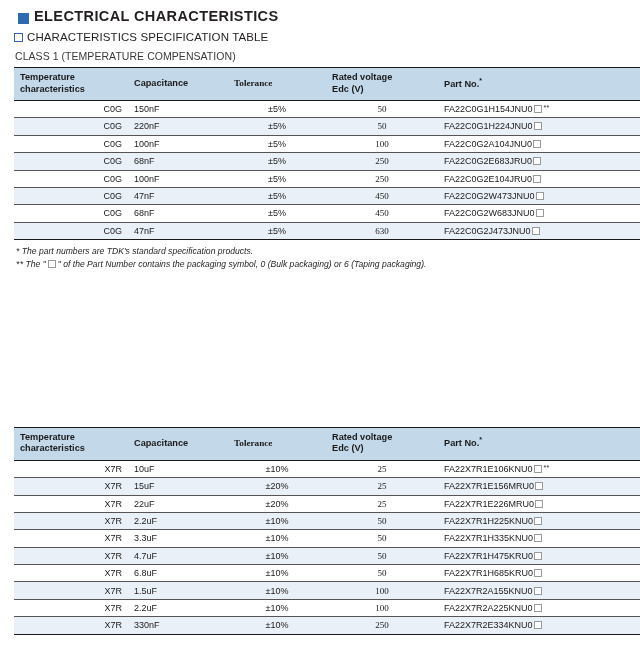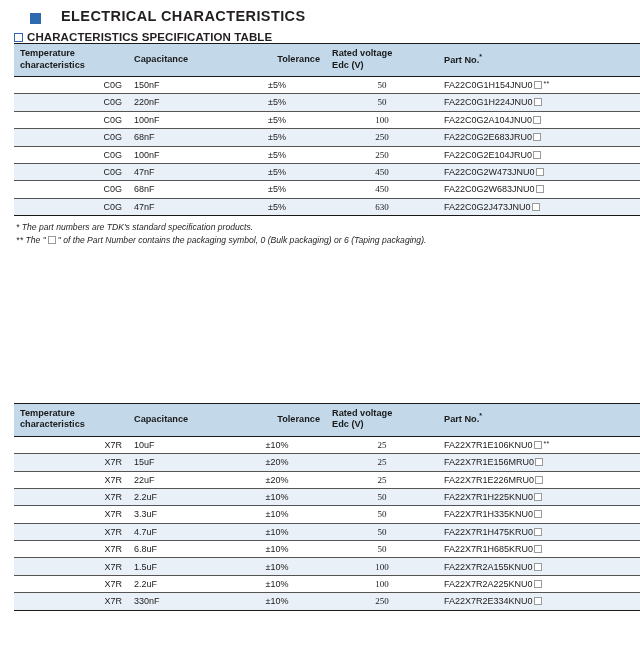--- a/index.html
+++ b/index.html
@@ -18,22 +18,22 @@
   .page {
     padding: 4px 14px 0 14px;
     box-sizing: border-box;
     width: 640px;
   }
 
   
   .h1-row {
     display: flex;
     align-items: flex-end;
-    gap: 20px;
-    margin: 4px 0 0 16px;
+    gap: 5px;
+    margin: 4px 0 0 4px;
   }
   .sq-filled {
     width: 11px;
     height: 11px;
     background: #2f6ab0;
     display: inline-block;
     flex: 0 0 auto;
   }
   .h1-text {
     font-size: 14.5px;
@@ -51,21 +51,21 @@
     width: 9px;
     height: 9px;
     border: 1.4px solid #2f6ab0;
     box-sizing: border-box;
     background: #ffffff;
     display: inline-block;
     flex: 0 0 auto;
   }
   .h2-text {
     font-size: 11.5px;
-    font-weight: bold;
+    font-weight: normal;
     letter-spacing: 0.1px;
     color: #231f20;
   }
   .class-label {
     font-size: 10.5px;
     color: #3a3a3a;
     margin: 7px 0 5px 1px;
     letter-spacing: 0.05px;
   }
 
@@ -83,21 +83,21 @@
     font-size: 9.2px;
     font-weight: bold;
     color: #1a1a1a;
     padding: 4px 6px 5px 6px;
     height: 22px;
     vertical-align: middle;
     line-height: 1.25;
   }
   th.c-temp   { width: 102px; text-align: left; }
   th.c-cap    { width: 88px;  text-align: left; padding-left: 10px;}
-  th.c-tol    { width: 86px;  text-align: right; padding-left: 8px;}
+  th.c-tol    { width: 86px;  text-align: left; padding-left: 8px; font-family: Liberation Serif, serif;}
   th.c-volt   { width: 100px; text-align: left; padding-left: 10px; margin-top: 30px;}
   th.c-part   { width: 220px; text-align: left; padding-left: 8px;}
 
   table.spec tbody td {
     border-bottom: 1.1px solid #555555;
     padding: 2px 6px;
     height: 12.4px;
     line-height: 1.15;
     color: #1a1a1a;
     font-size: 9px;
@@ -155,20 +155,21 @@
   <div class="h1-row">
     <span class="sq-filled"></span>
     <span class="h1-text">ELECTRICAL CHARACTERISTICS</span>
   </div>
 
   <div class="h2-row">
     <span class="sq-hollow"></span>
     <span class="h2-text">CHARACTERISTICS SPECIFICATION TABLE</span>
   </div>
 
+  <div class="class-label">CLASS 1 (TEMPERATURE COMPENSATION)</div>
 
   <table class="spec">
     <thead>
       <tr>
         <th class="c-temp">
           <span>Temperature</span><br>
           <span>characteristics</span>
         </th>
         <th class="c-cap">Capacitance</th>
         <th class="c-tol">Tolerance</th>

